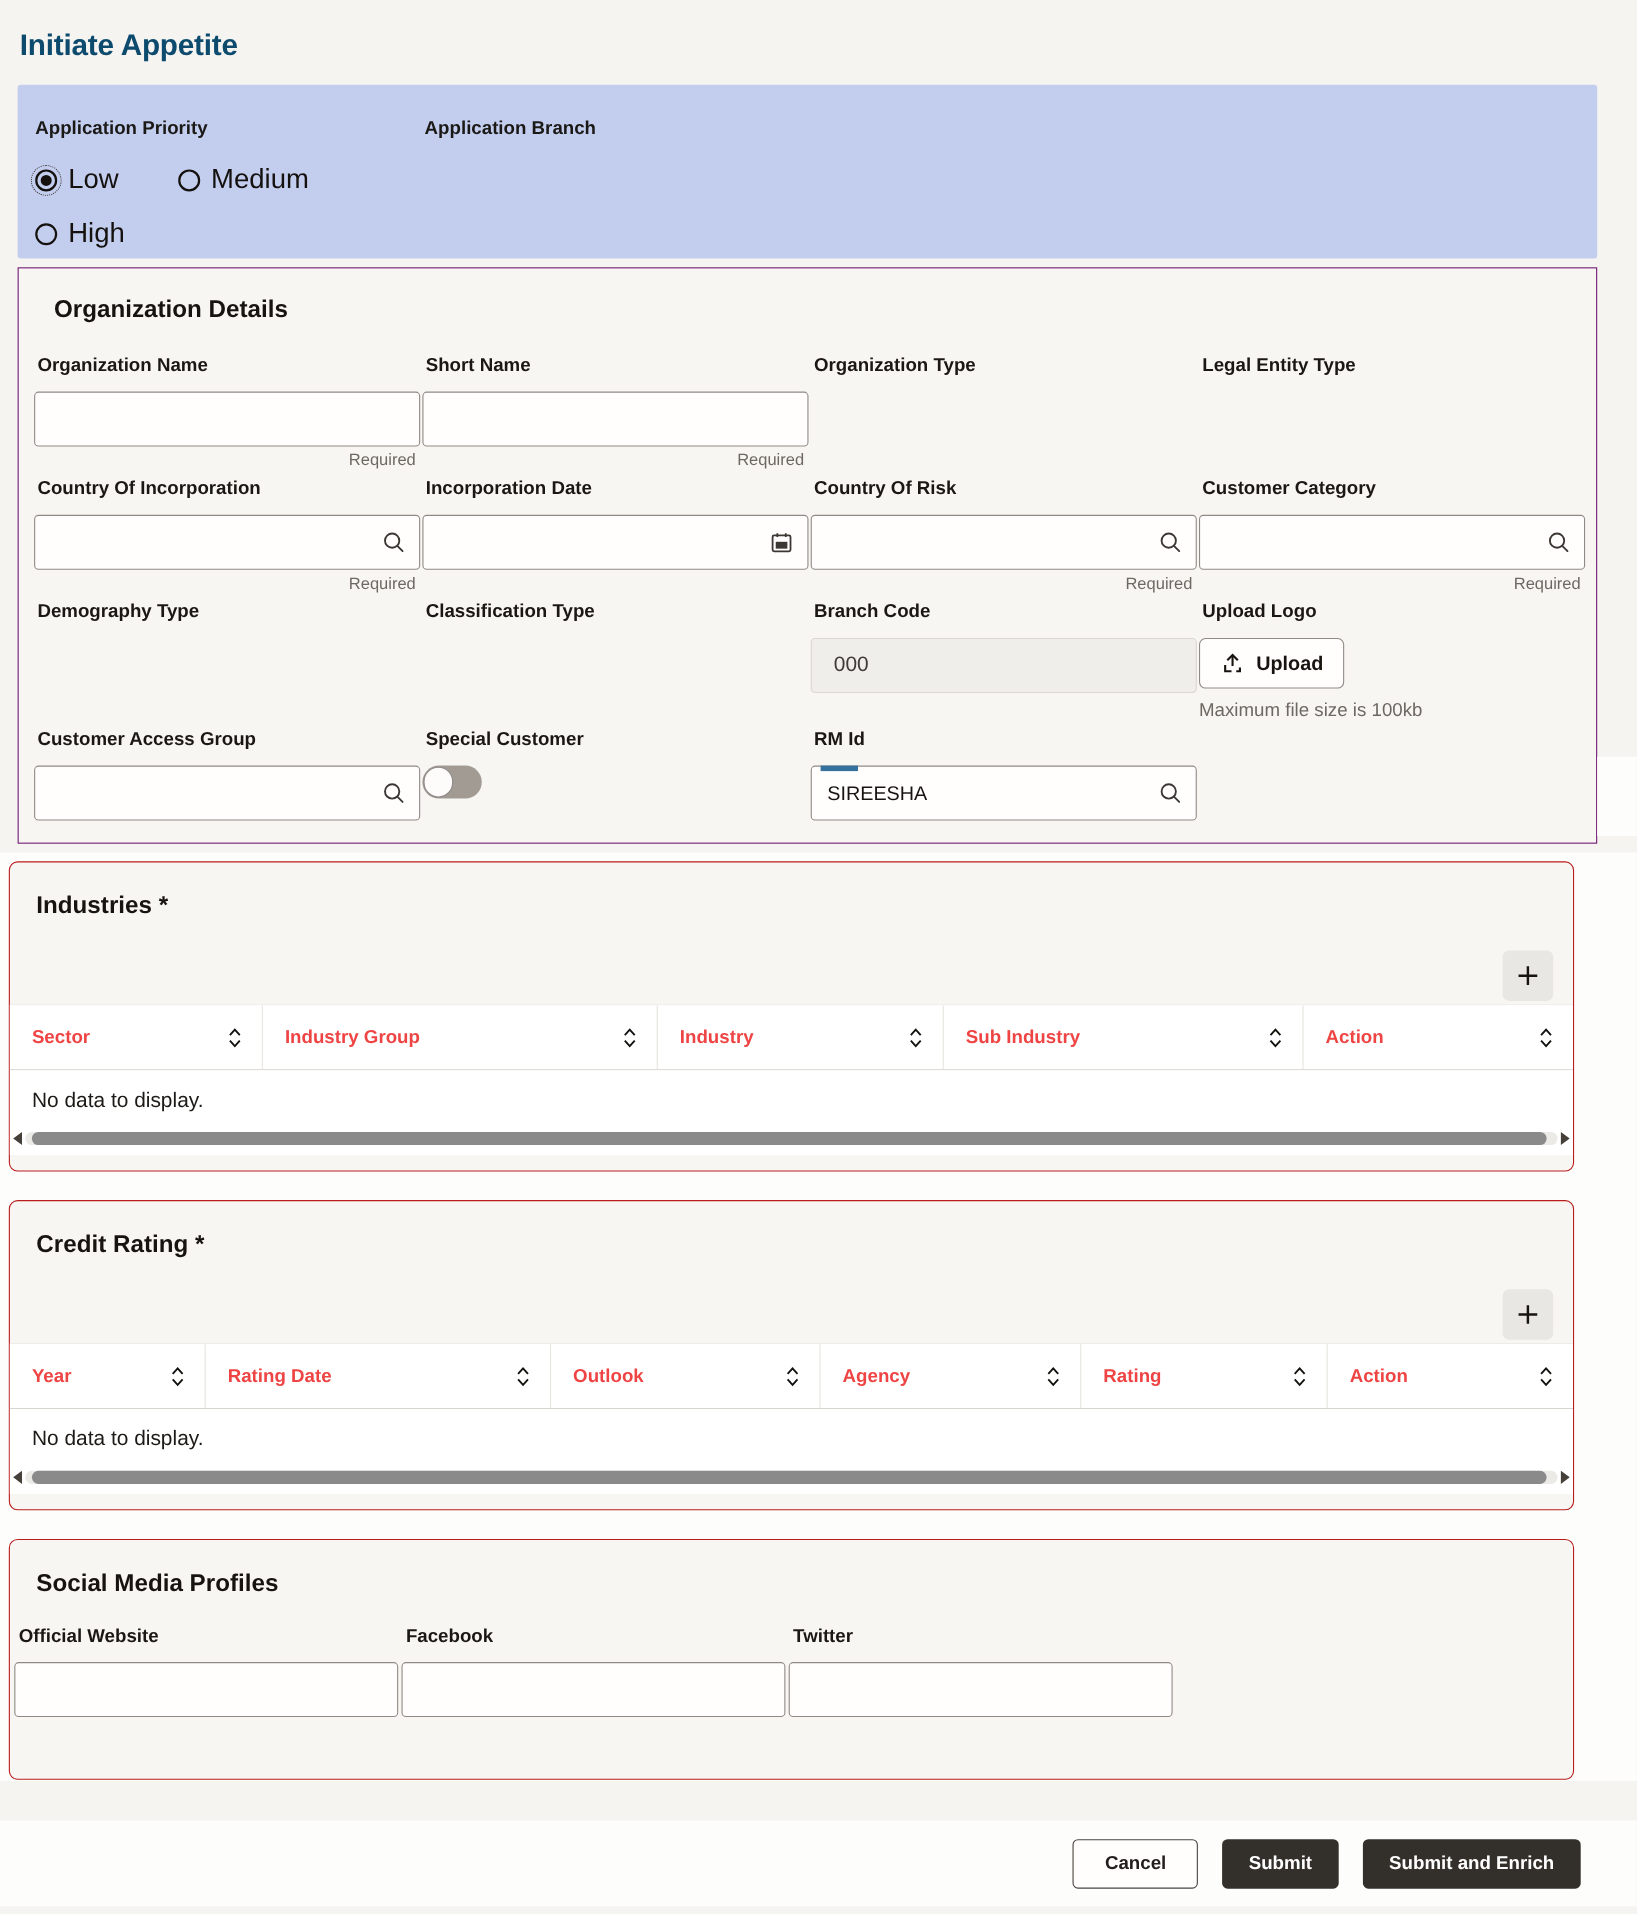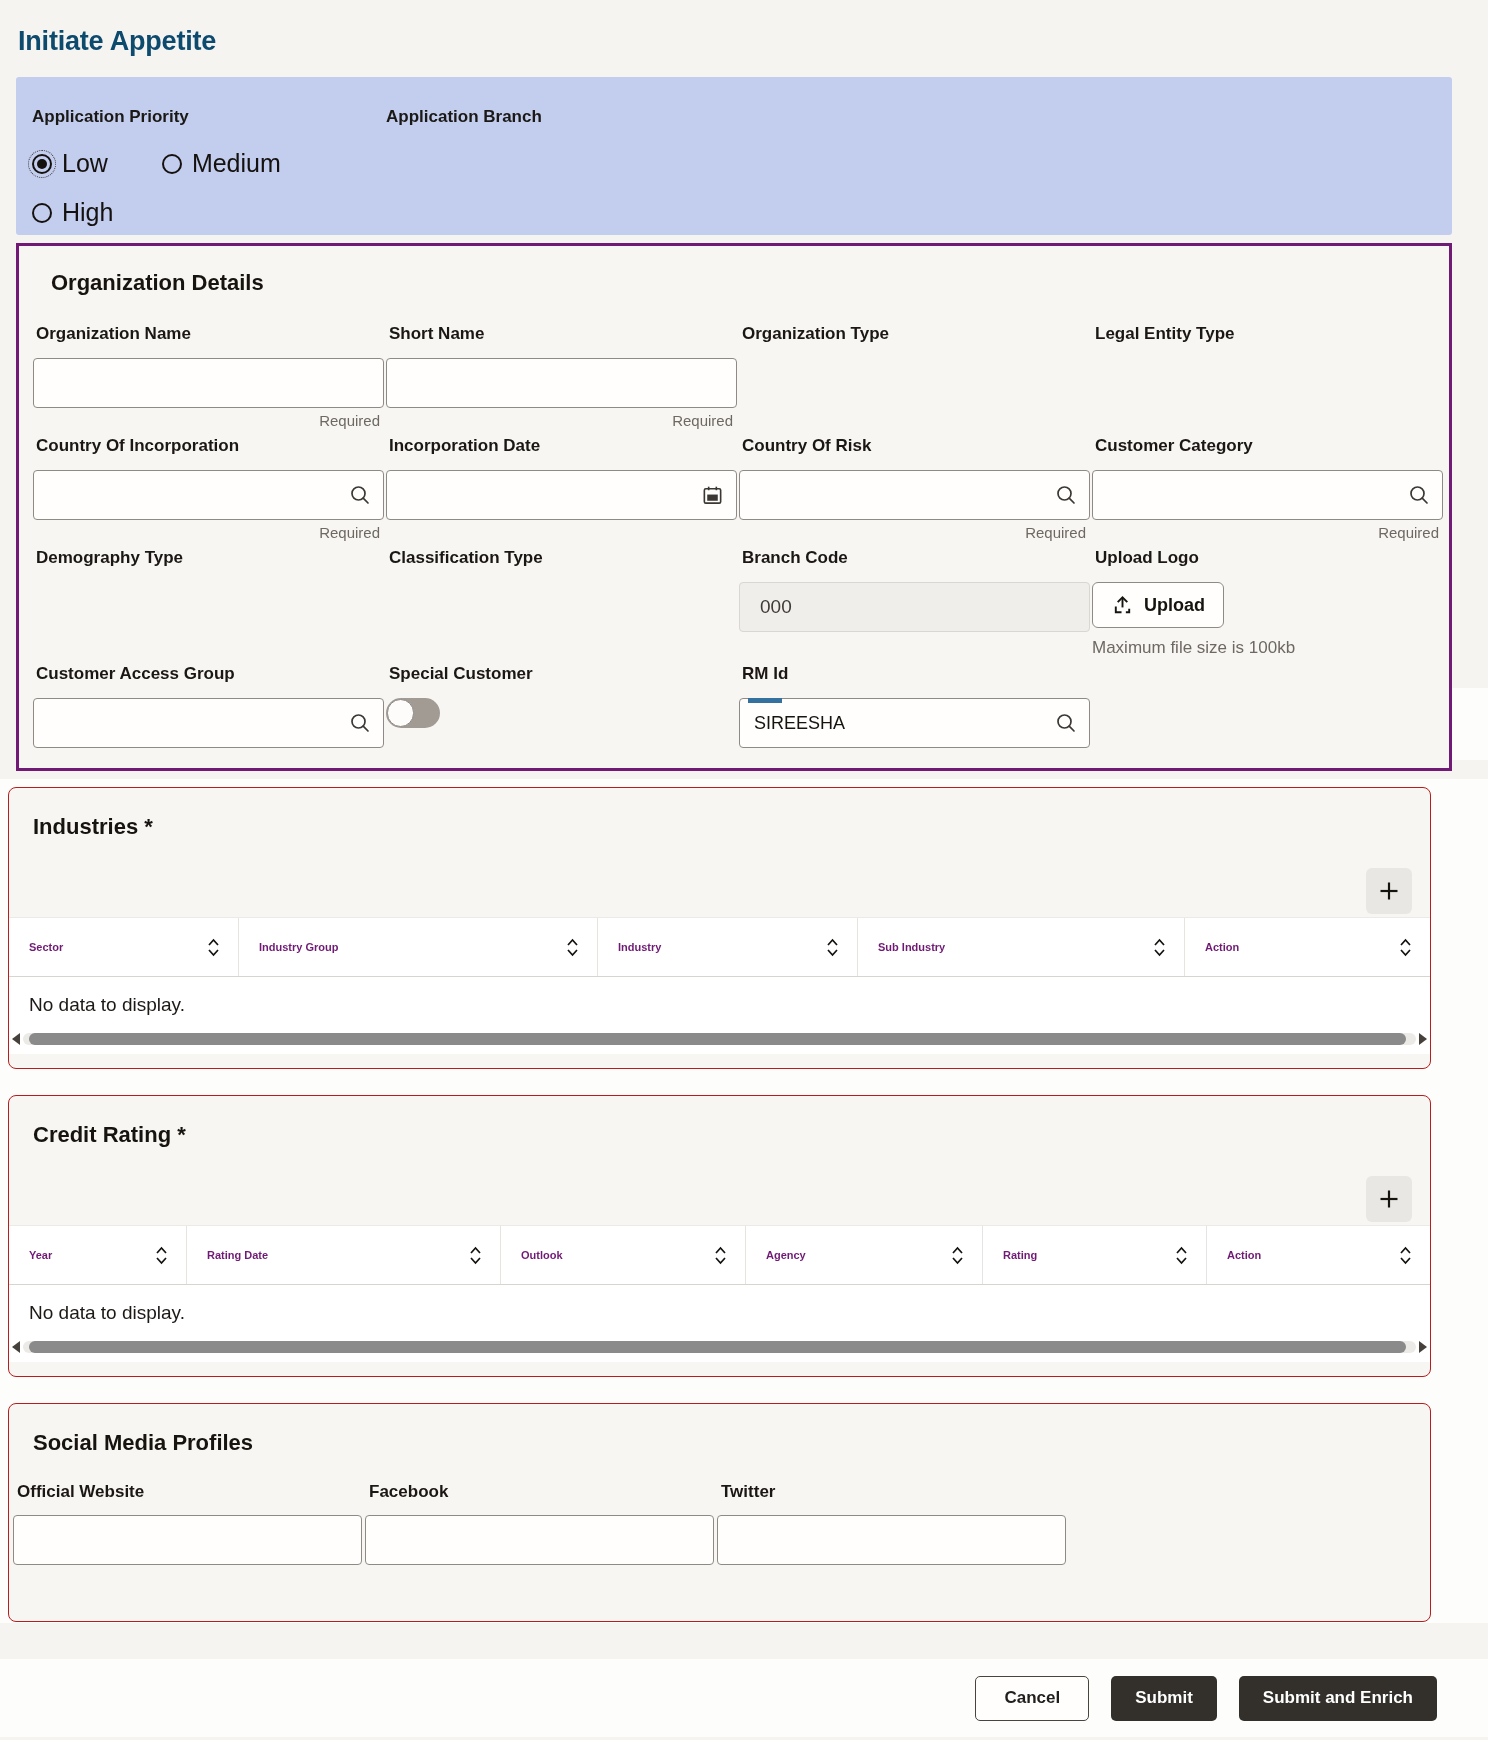--- a/index.html
+++ b/index.html
@@ -21,21 +21,21 @@
   .radio-row { display:flex; align-items:center; margin-top:22px; }
   .radio-row.second { margin-top:20px; }
   .radio { display:inline-flex; align-items:center; cursor:pointer; margin-right:54px; }
   .radio-circle { width:20px; height:20px; border:2px solid #14110e; border-radius:50%; background:transparent; display:inline-flex; align-items:center; justify-content:center; flex:0 0 auto; }
   .radio-circle.focused { outline:1px dotted #3c3834; outline-offset:3px; }
   .radio-dot { width:10px; height:10px; border-radius:50%; background:#14110e; display:none; }
   .radio-circle.selected .radio-dot { display:block; }
   .radio-text { font-size:25px; margin-left:10px; color:#14110e; }
 
   
-  .org-card { margin:8px 36px 0 16px; background:#f8f6f3; border:3px solid #701a75; padding:24px 14px 20px 14px; }
+  .org-card { margin:8px 36px 0 16px; background:#f8f6f3; border:1px solid #701a75; padding:24px 14px 20px 14px; }
   .section-title { font-size:22px; font-weight:600; color:#17140f; }
   .org-card .section-title { margin:0 0 28px 18px; }
   .form-grid { display:grid; grid-template-columns:repeat(4, 351px); column-gap:2px; row-gap:6px; }
   .flabel { font-size:17px; font-weight:700; color:#1a1714; margin:0 0 14px 3px; }
   .input-wrap { position:relative; height:50px; border:1px solid #8f8a85; border-radius:4px; background:#fffefd; display:flex; align-items:center; padding:0 12px 0 14px; }
   .input-wrap input { border:none; outline:none; background:transparent; width:100%; height:100%; font-size:18px; font-family:inherit; color:#17140f; }
   .input-wrap .trail-icon { margin-left:auto; flex:0 0 auto; }
   .input-wrap.disabled { background:#f0eeeb; border-color:#dad6d1; padding-left:20px; }
   .input-wrap.disabled input { color:#3f3b37; font-size:19px; }
   .focus-bar { position:absolute; top:-1px; left:8px; width:34px; height:5px; background:#35719e; }
@@ -46,21 +46,21 @@
   .toggle .knob { position:absolute; top:1px; left:1px; width:27px; height:28px; border-radius:14px; background:#fdfcfb; border:1px solid #8f8a88; }
 
   
   .lower { background:#fdfdfc; padding:8px 0 1px 0; margin-top:8px; }
   .card { width:1423px; margin-left:8px; background:#f8f6f3; border:1px solid #b91c1c; border-radius:8px; padding:26px 0 14px 0; margin-bottom:26px; }
   .card .section-title { margin-left:24px; }
   .plus-row { display:flex; justify-content:flex-end; padding-right:18px; margin:28px 0 3px 0; }
   .plus-btn { width:46px; height:46px; background:#e9e7e3; border:none; border-radius:6px; display:flex; align-items:center; justify-content:center; cursor:pointer; }
   .tbl { background:#ffffff; border-top:1px solid #eceae7; }
   .tbl-head { display:flex; height:59px; border-bottom:1px solid #d8d4cf; background:#fff; }
-  .th { display:flex; align-items:center; justify-content:space-between; padding:0 18px 0 20px; border-right:1px solid #e7e4e0; font-size:11px; font-weight:700; color:#701a75; }
+  .th { display:flex; align-items:center; justify-content:space-between; padding:0 18px 0 20px; border-right:1px solid #e7e4e0; font-size:17px; font-weight:700; color:#ef4444; }
   .th:last-child { border-right:none; }
   .tbl-empty { height:56px; display:flex; align-items:center; padding-left:20px; font-size:19px; color:#1c1916; background:#fff; }
   .hscroll { display:flex; align-items:center; background:#fff; padding:0 3px 9px 3px; }
   .scroll-arrow { width:0; height:0; border-top:6px solid transparent; border-bottom:6px solid transparent; flex:0 0 auto; }
   .scroll-arrow.left { border-right:8px solid #454039; margin-right:3px; }
   .scroll-arrow.right { border-left:8px solid #454039; margin-left:3px; }
   .scroll-track { flex:1; height:12px; background:#eceae7; border-radius:6px; position:relative; }
   .scroll-thumb { position:absolute; left:6px; right:10px; top:0; height:12px; background:#8a8a8a; border-radius:6px; }
 
   

